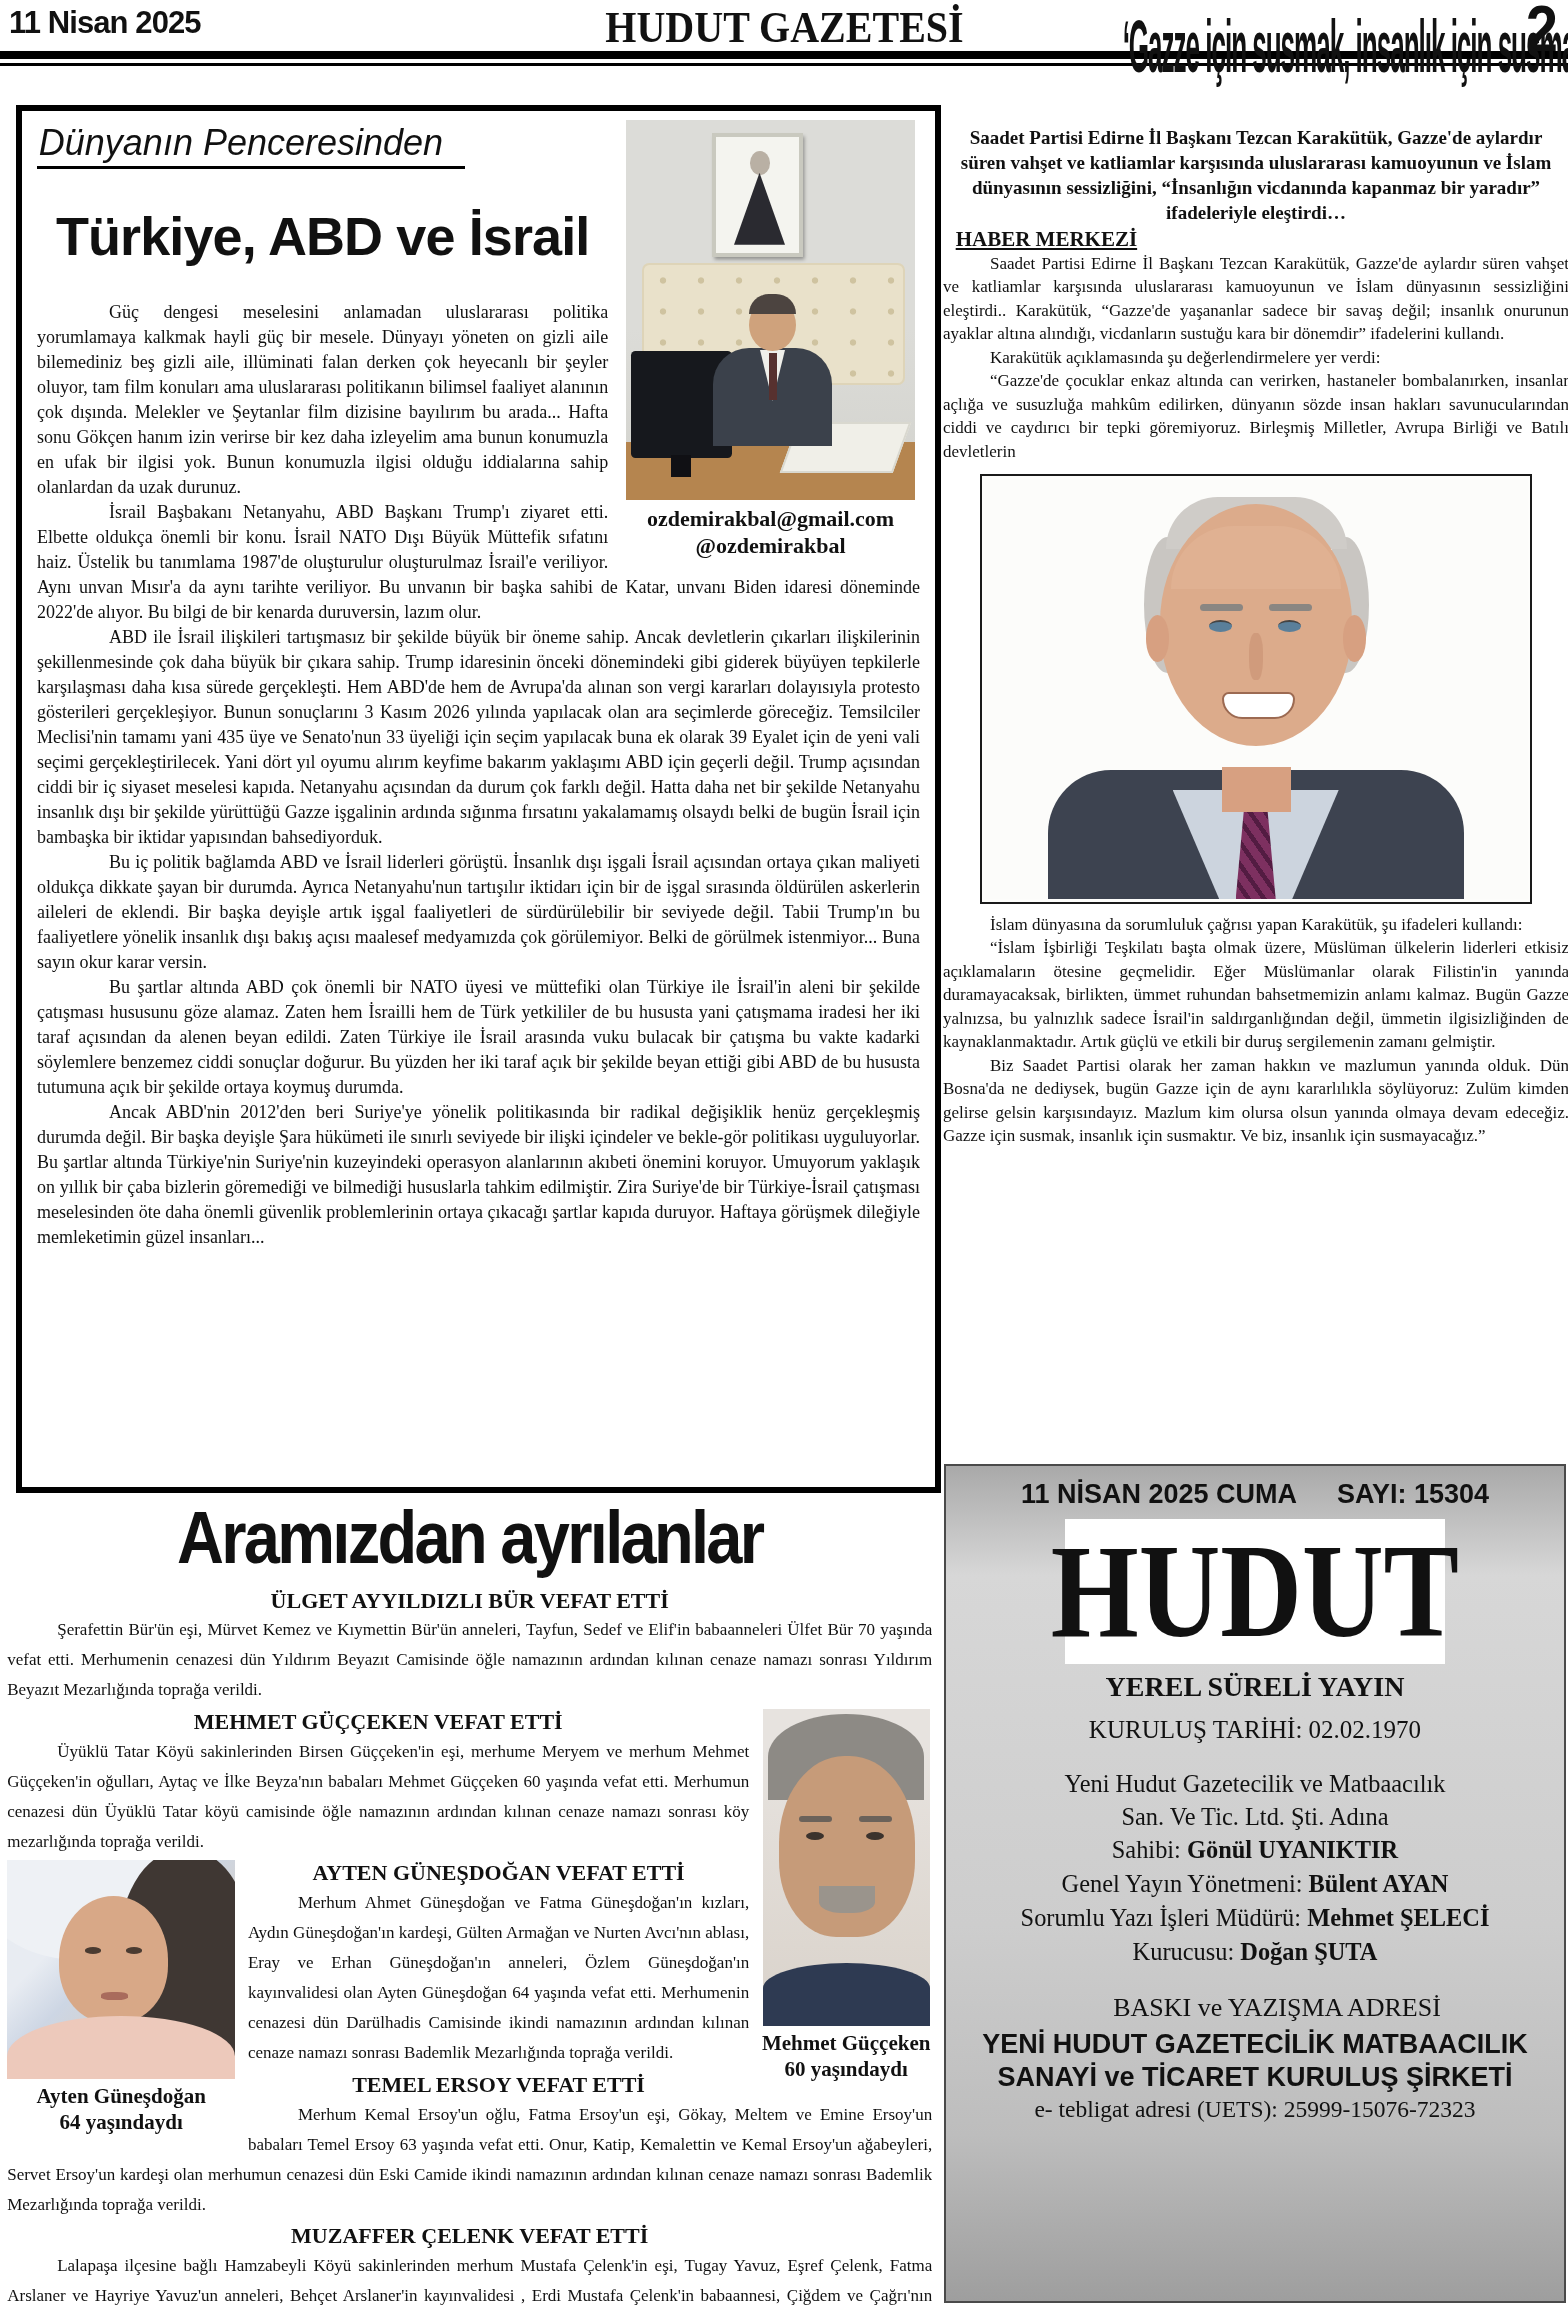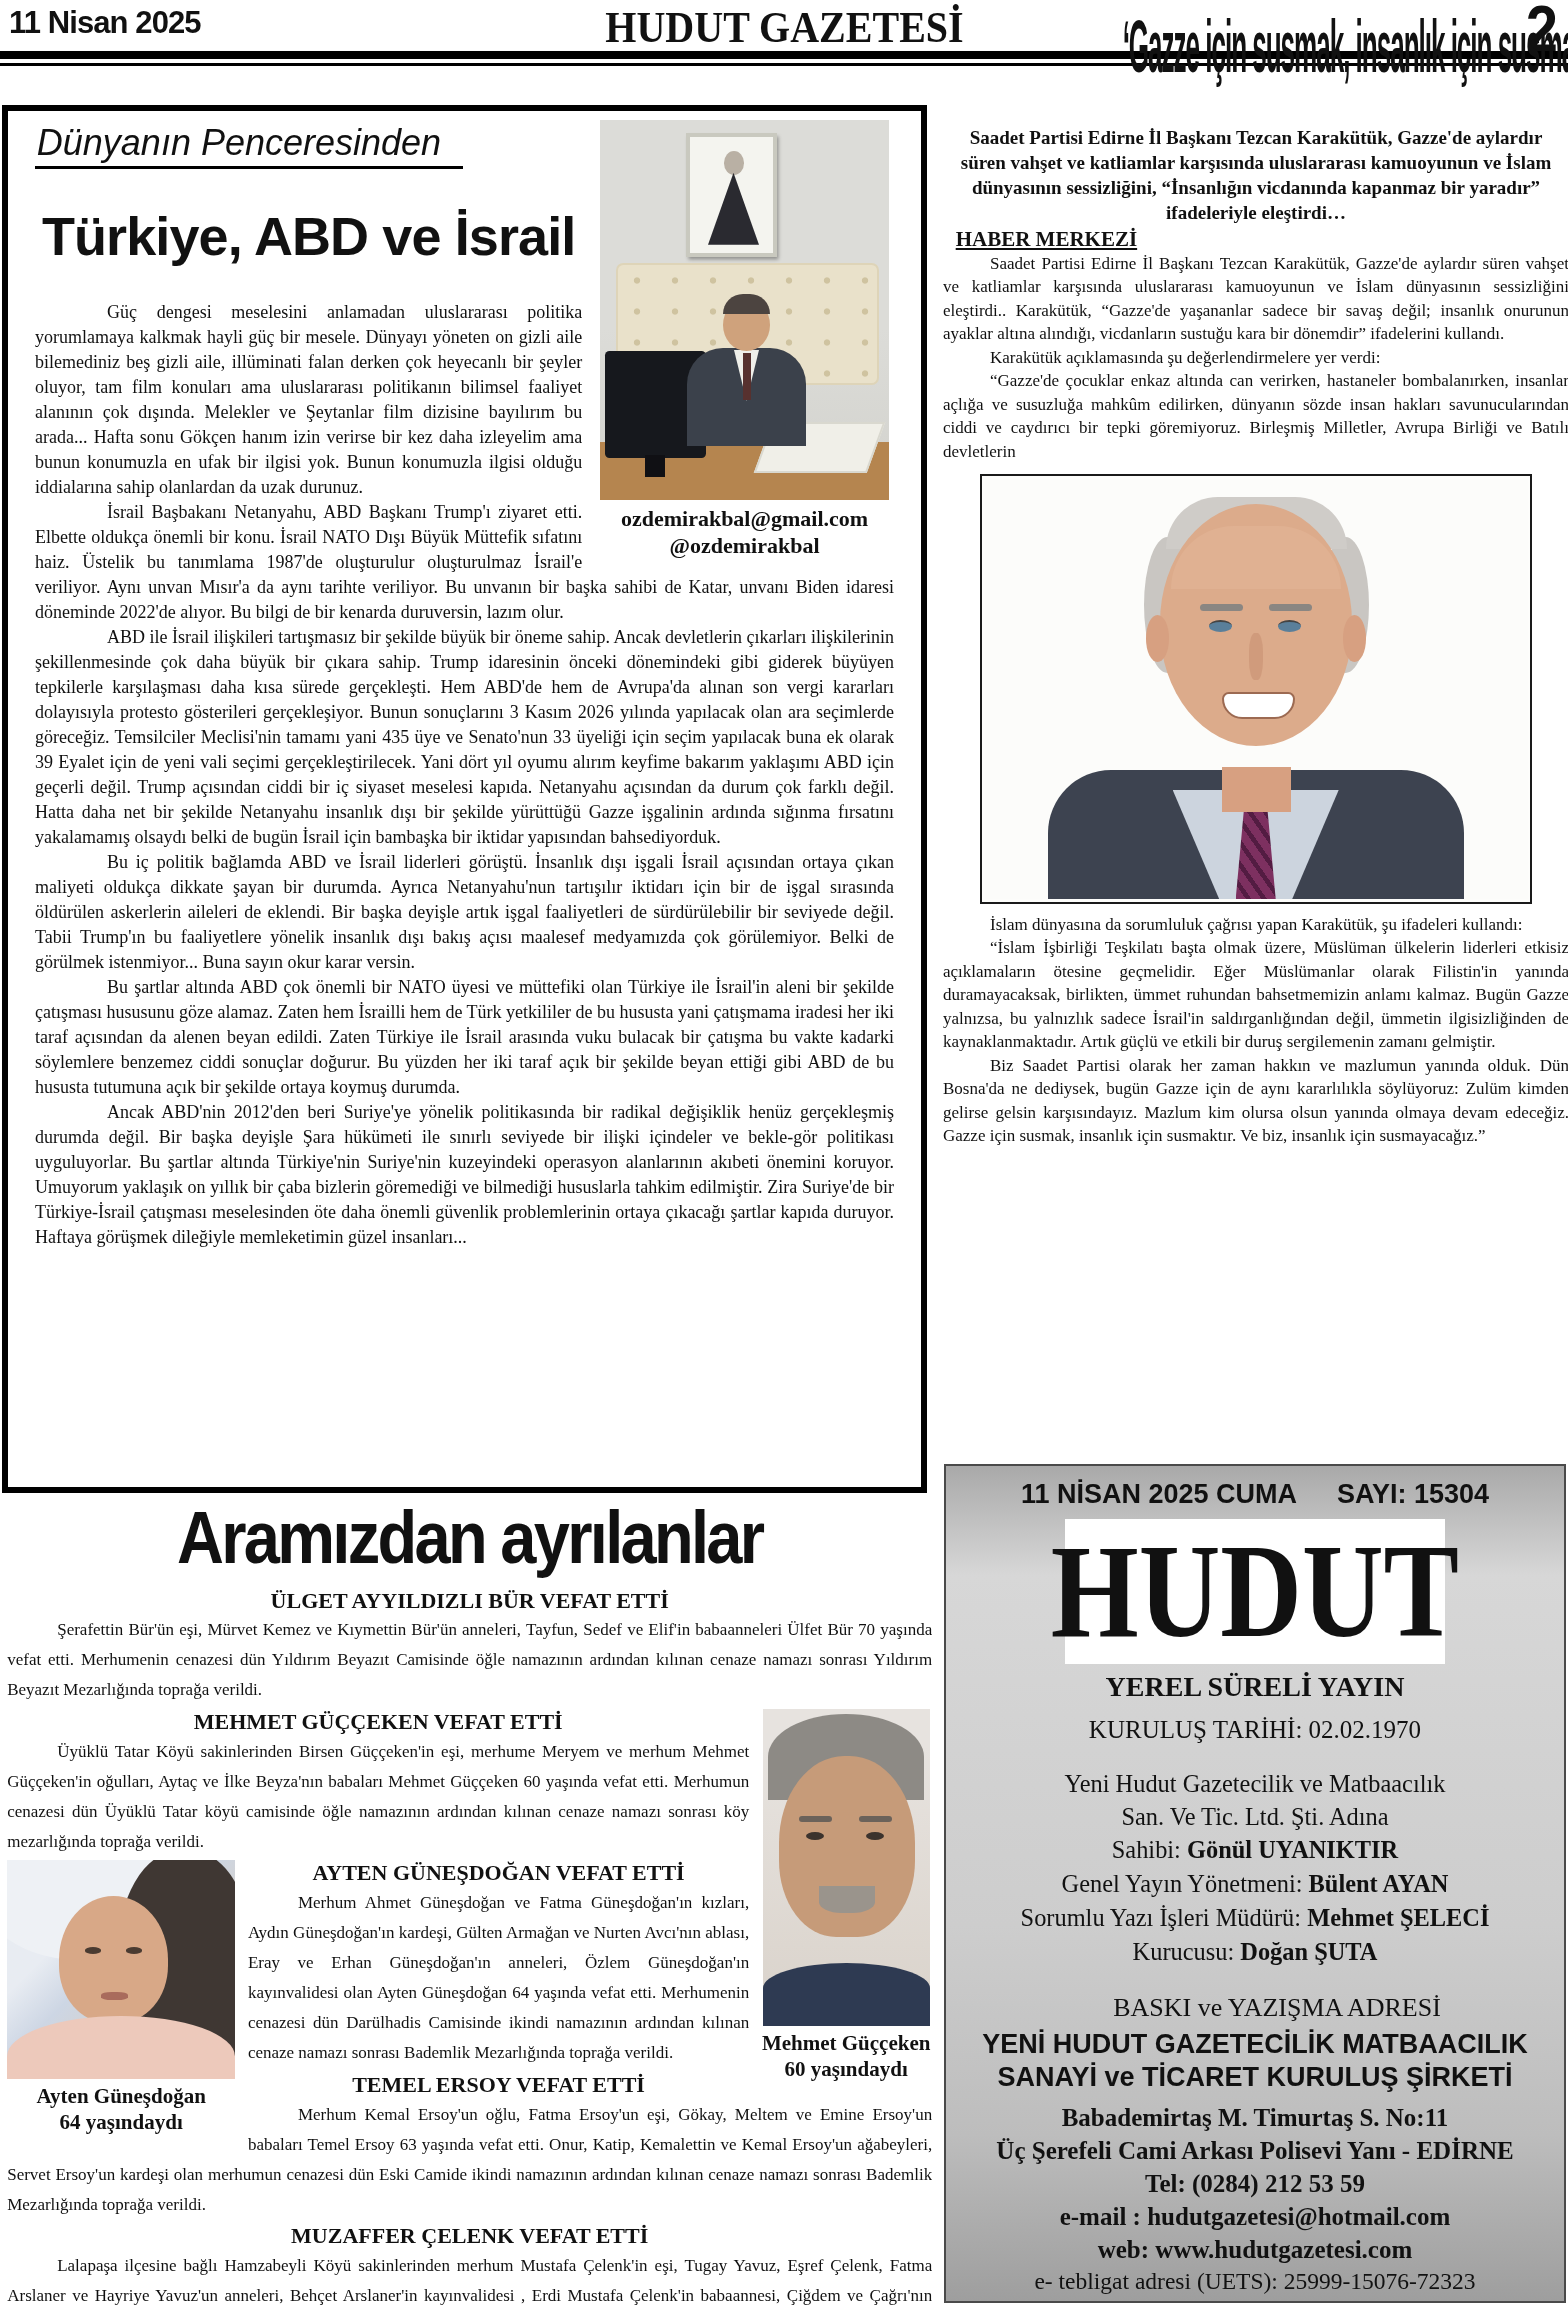--- a/index.html
+++ b/index.html
@@ -10,22 +10,22 @@
   .hdr-date{position:absolute;left:9px;top:5.4px;font-family:"Liberation Sans",sans-serif;
             font-weight:bold;font-size:31px;letter-spacing:-0.9px;}
   .hdr-title{position:absolute;left:0;right:0;top:3.6px;text-align:center;
              font-family:"Liberation Serif",serif;font-weight:bold;font-size:40px;
              letter-spacing:0px;transform:scaleY(1.1);}
   .hdr-page{position:absolute;right:11px;top:-5.4px;font-family:"Liberation Sans",sans-serif;
             font-weight:bold;font-size:58px;transform:scaleY(1.15);}
   .hdr-rule{position:absolute;left:0;top:51px;width:1569px;height:14.5px;
             background:linear-gradient(180deg,#000 0 8.1px,#fff 8.1px 11.8px,#000 11.8px 14.5px);}
   
-  .article-box{position:absolute;left:2px;top:105px;width:925px;height:1388px;
-               border:6.3px solid #000;box-sizing:border-box;padding:9px 27px;overflow:hidden;}
+  .article-box{position:absolute;left:16px;top:105px;width:925px;height:1388px;
+               border:6.3px solid #000;box-sizing:border-box;padding:9px 15px;overflow:hidden;}
   .kicker{display:inline-block;font-family:"Liberation Sans",sans-serif;font-style:italic;
           font-size:36px;border-bottom:3.6px solid #000;padding:0 22px 1.8px 1.8px;margin:1.8px 0 5.4px 0;}
   .deskphoto-wrap{float:right;width:299px;margin:0 0 5.4px 12.7px;text-align:center;}
   .art-title{font-family:"Liberation Sans",sans-serif;font-weight:bold;font-size:54px;
              text-align:center;margin:31px 0 33px 0;letter-spacing:-0.9px;}
   .art-body p{font-size:18px;line-height:25px;text-align:justify;margin:0;text-indent:72px;}
   .caption{font-weight:bold;font-size:22px;line-height:27px;margin-top:5.4px;}
   
   .photo1{position:relative;width:289px;height:380px;background:linear-gradient(180deg,#dcdcd8 0 55%,#d2d2cd 100%);overflow:hidden;margin:0 auto;}
   .p1-frame{position:absolute;left:86px;top:12.7px;width:83px;height:116px;background:#f4f4ef;
@@ -298,25 +298,18 @@
       <div><span>Sahibi: </span><b>Gönül UYANIKTIR</b></div>
       <div><span>Genel Yayın Yönetmeni: </span><b>Bülent AYAN</b></div>
       <div><span>Sorumlu Yazı İşleri Müdürü: </span><b>Mehmet ŞELECİ</b></div>
       <div><span>Kurucusu: </span><b>Doğan ŞUTA</b></div>
     </div>
     <div class="imp-addrh">BASKI ve YAZIŞMA ADRESİ</div>
     <div class="imp-coful">
       <div>YENİ HUDUT GAZETECİLİK MATBAACILIK</div>
       <div>SANAYİ ve TİCARET KURULUŞ ŞİRKETİ</div>
     </div>
-    <div class="imp-baddr">
-      <div>Babademirtaş M. Timurtaş S. No:11</div>
-      <div>Üç Şerefeli Cami Arkası Polisevi Yanı - EDİRNE</div>
-      <div>Tel: (0284) 212 53 59</div>
-      <div>e-mail : hudutgazetesi@hotmail.com</div>
-      <div>web: www.hudutgazetesi.com</div>
-    </div>
     <div class="imp-uets">e- tebligat adresi (UETS): 25999-15076-72323</div>
 
   </div>
 
 </div>
 
 
 </body></html>

